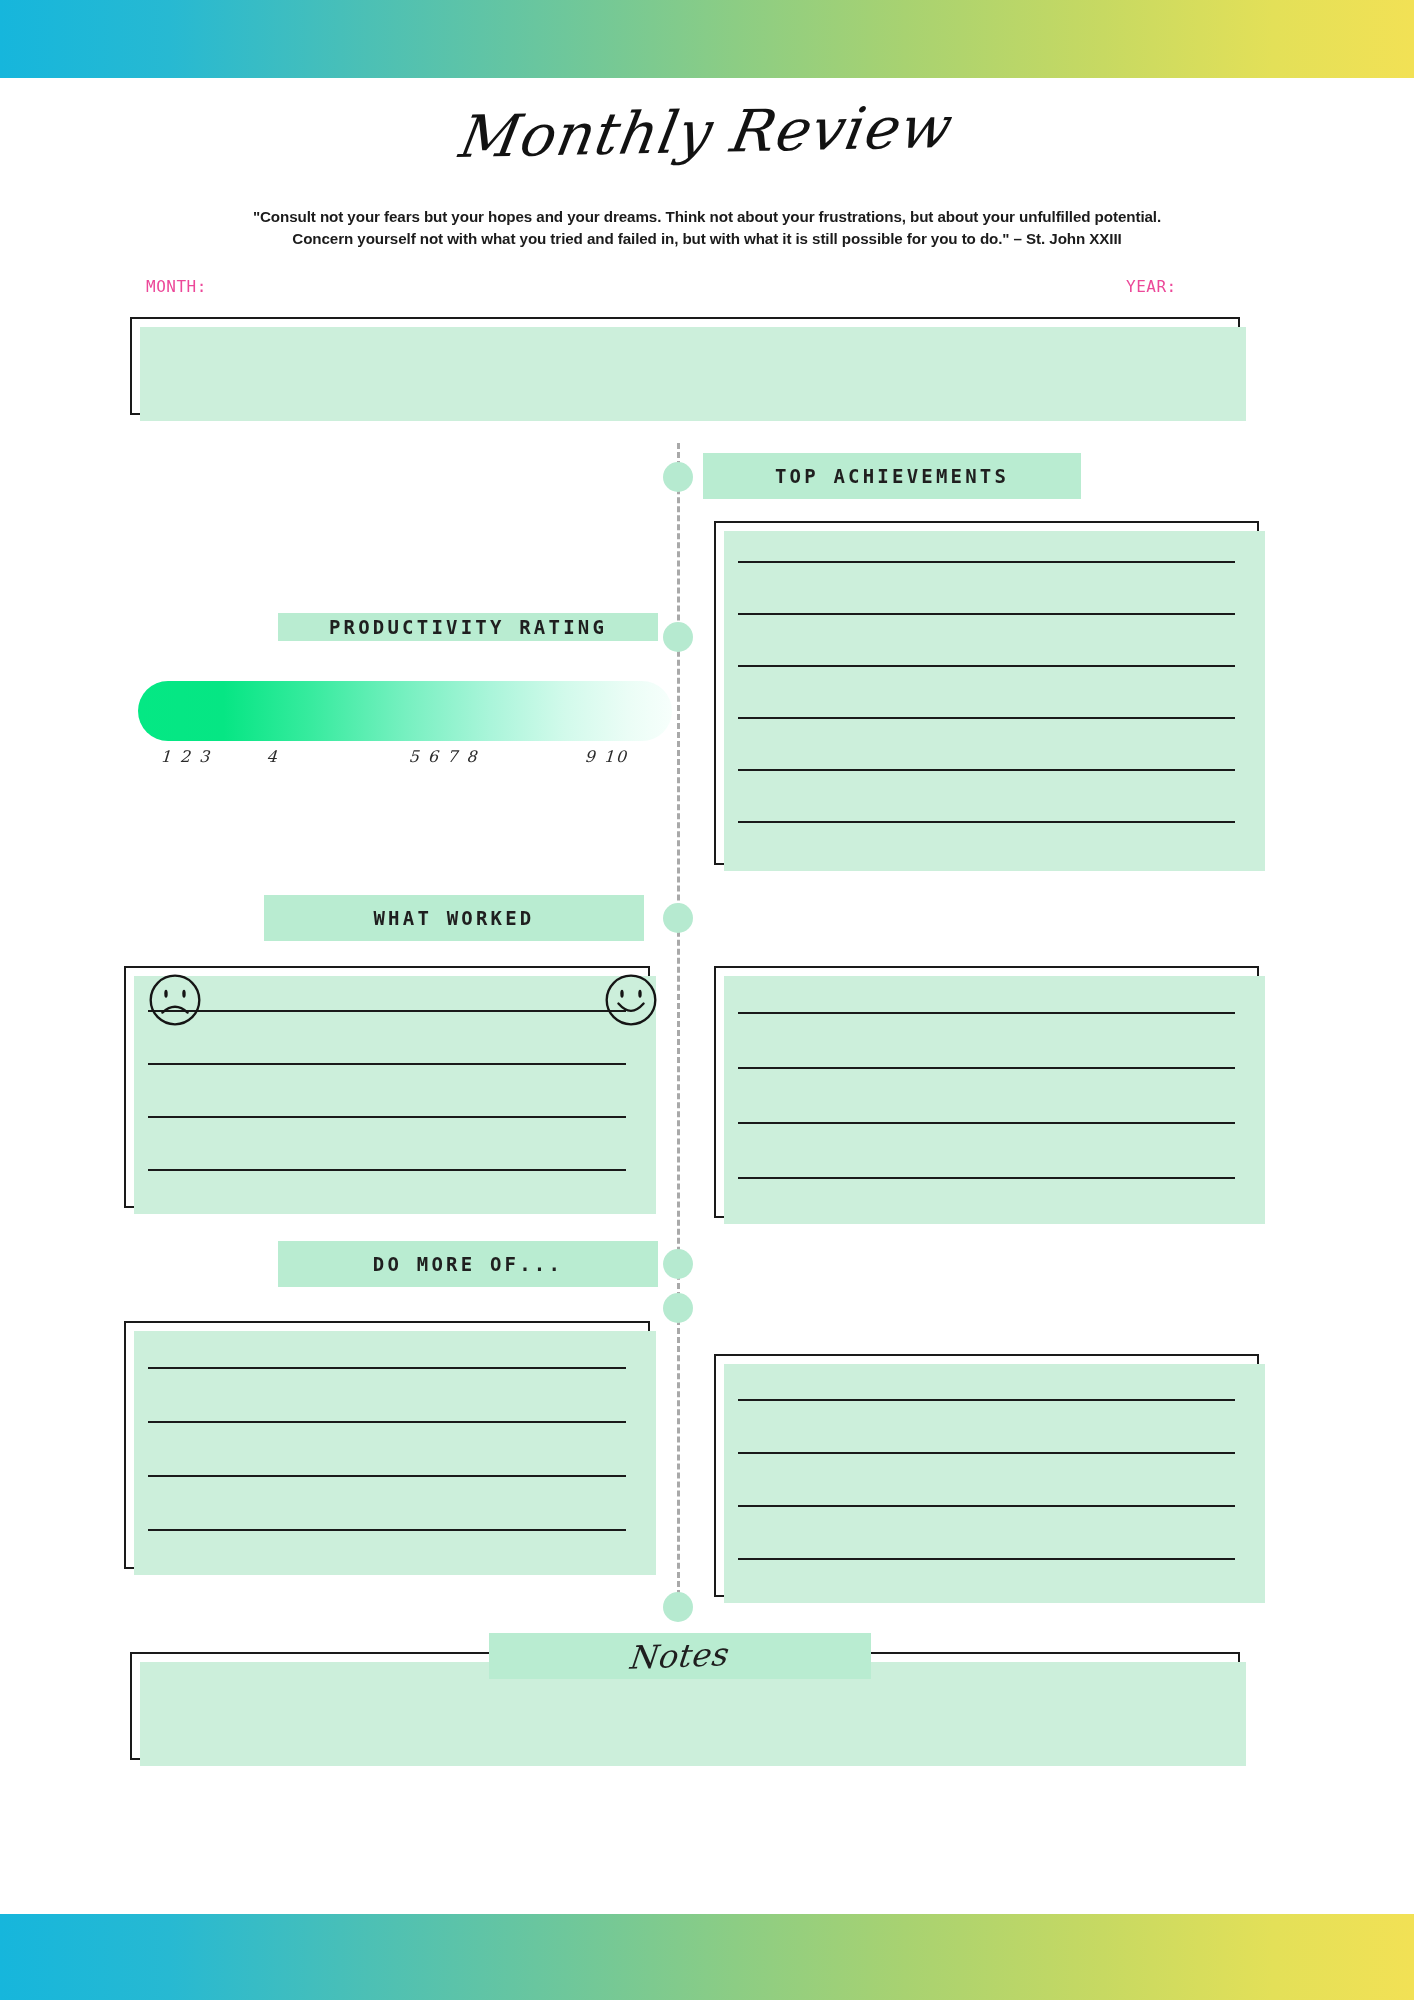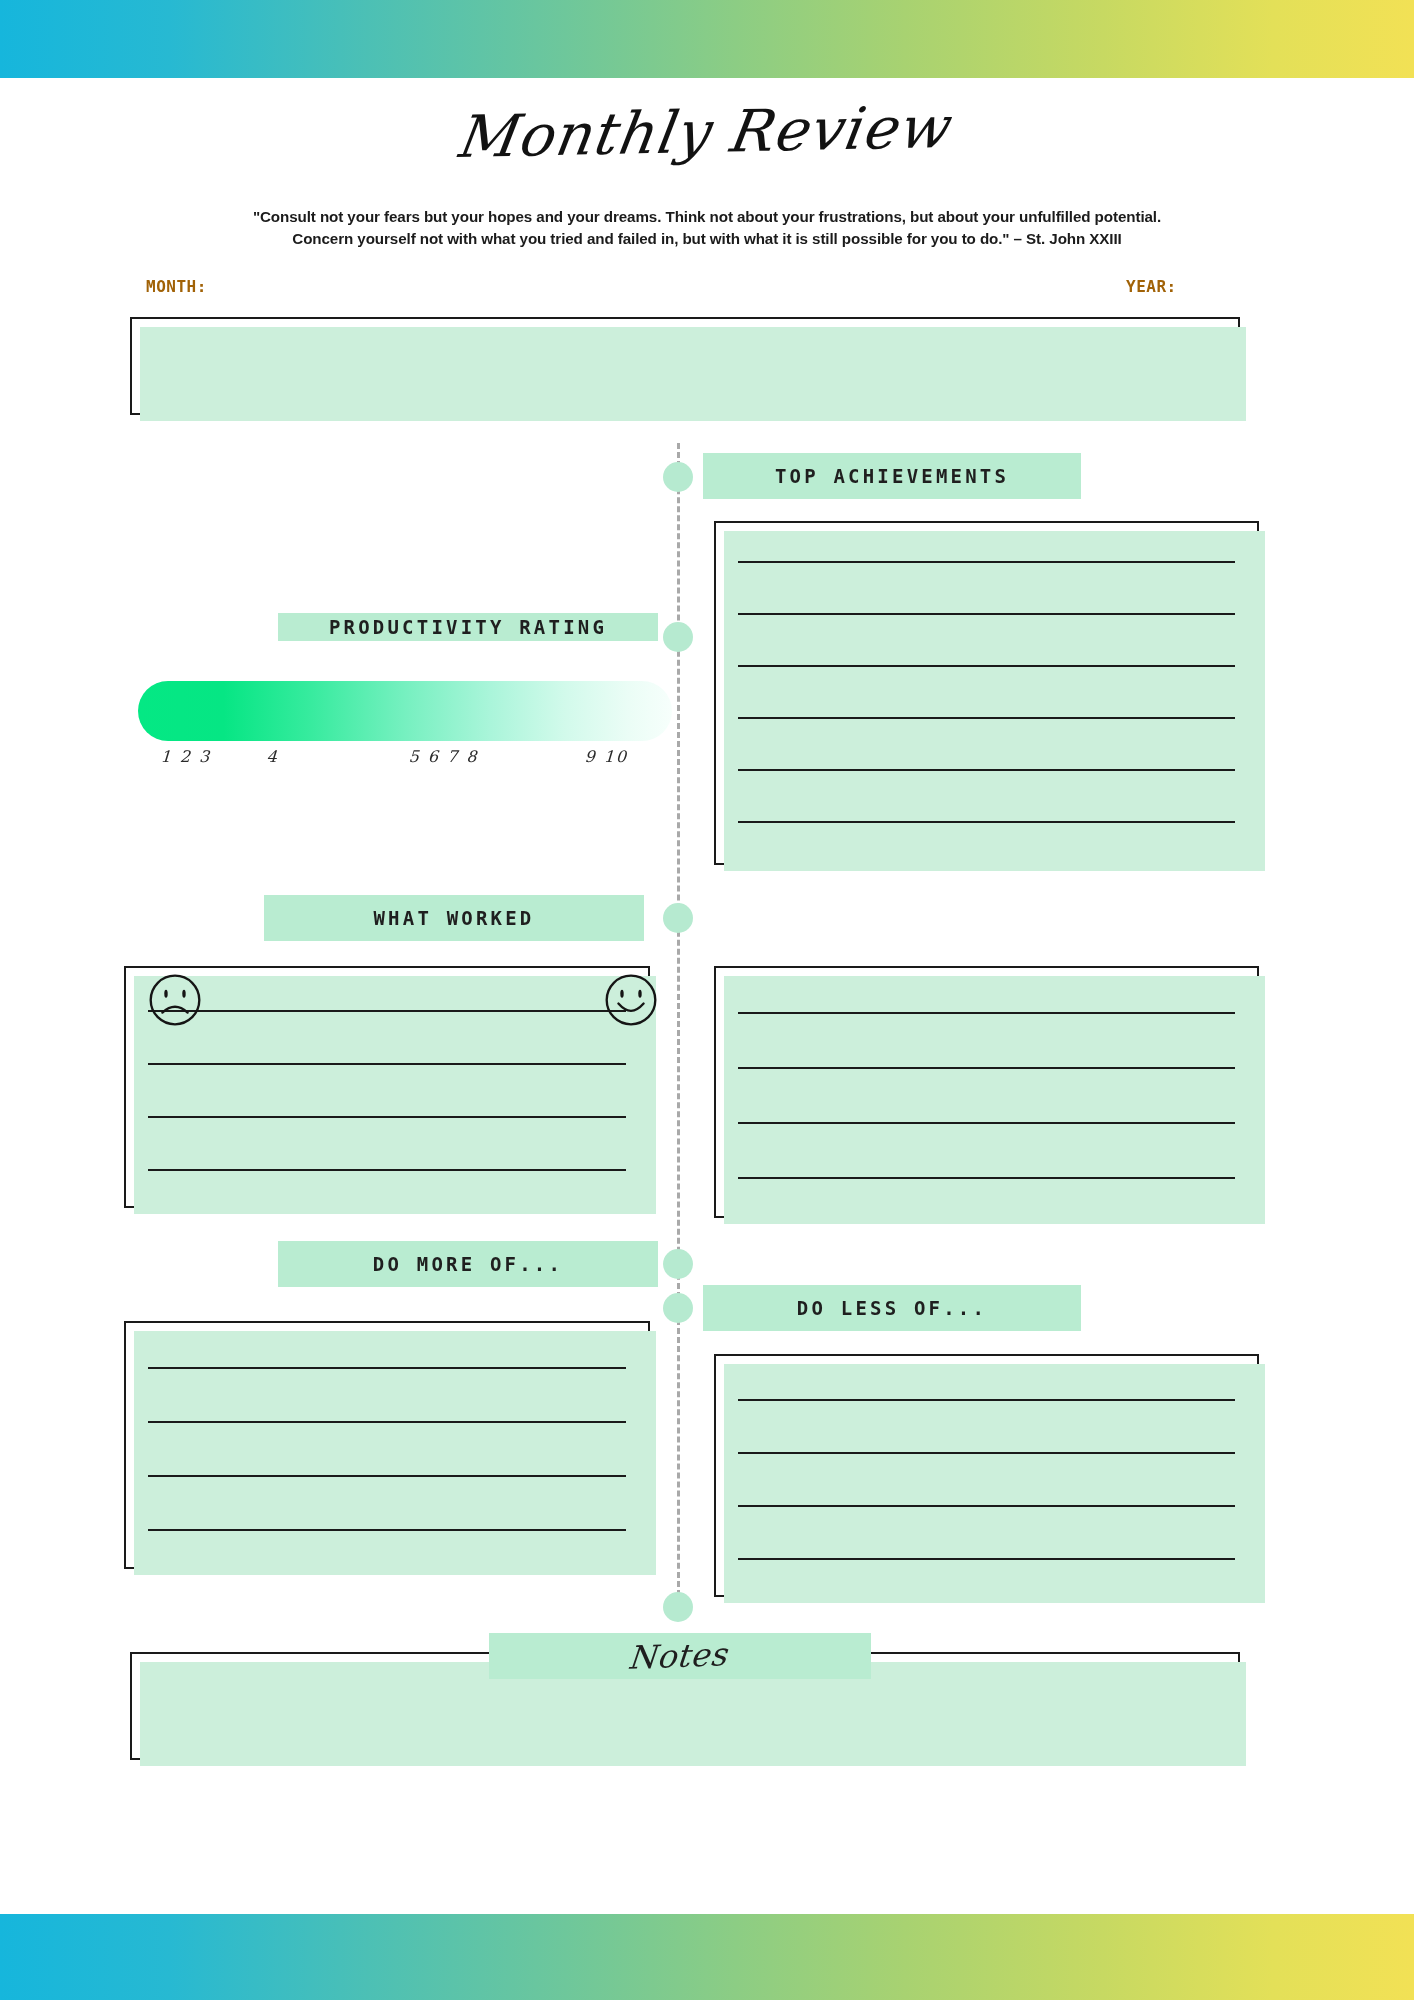--- a/index.html
+++ b/index.html
@@ -64,22 +64,22 @@
     font-size: 15.2px;
     line-height: 22px;
     color: #1b1b1b;
     letter-spacing: -0.1px;
   }
   .quote .attrib { white-space: nowrap; }
 
   
   .techno {
     font-family: "DejaVu Sans Mono", monospace;
-    font-weight: bold;
-    color: #a16207;
+    font-weight: normal;
+    color: #ec4899;
   }
   .month-label {
     position: absolute;
     top: 277px; left: 146px;
     font-size: 16px; letter-spacing: 0.5px;
   }
   .year-label {
     position: absolute;
     top: 277px; left: 1126px;
     font-size: 16px; letter-spacing: 0.5px; text-align: center;
@@ -299,21 +299,20 @@
   <div class="banner" style="left:278px; top:1241px; width:380px; height:46px;">DO MORE OF...</div>
   <div class="wbox" style="left:124px; top:1321px; width:526px; height:248px;">
     <div class="lines">
       <div class="rule" style="top:44px;"></div>
       <div class="rule" style="top:98px;"></div>
       <div class="rule" style="top:152px;"></div>
       <div class="rule" style="top:206px;"></div>
     </div>
   </div>
 
-  <div class="banner" style="left:703px; top:1285px; width:378px; height:46px;">DO LESS OF...</div>
   <div class="wbox" style="left:714px; top:1354px; width:545px; height:243px;">
     <div class="lines">
       <div class="rule" style="top:43px;"></div>
       <div class="rule" style="top:96px;"></div>
       <div class="rule" style="top:149px;"></div>
       <div class="rule" style="top:202px;"></div>
     </div>
   </div>
 
   <div class="wbox" style="left:130px; top:1652px; width:1110px; height:108px;"></div>

